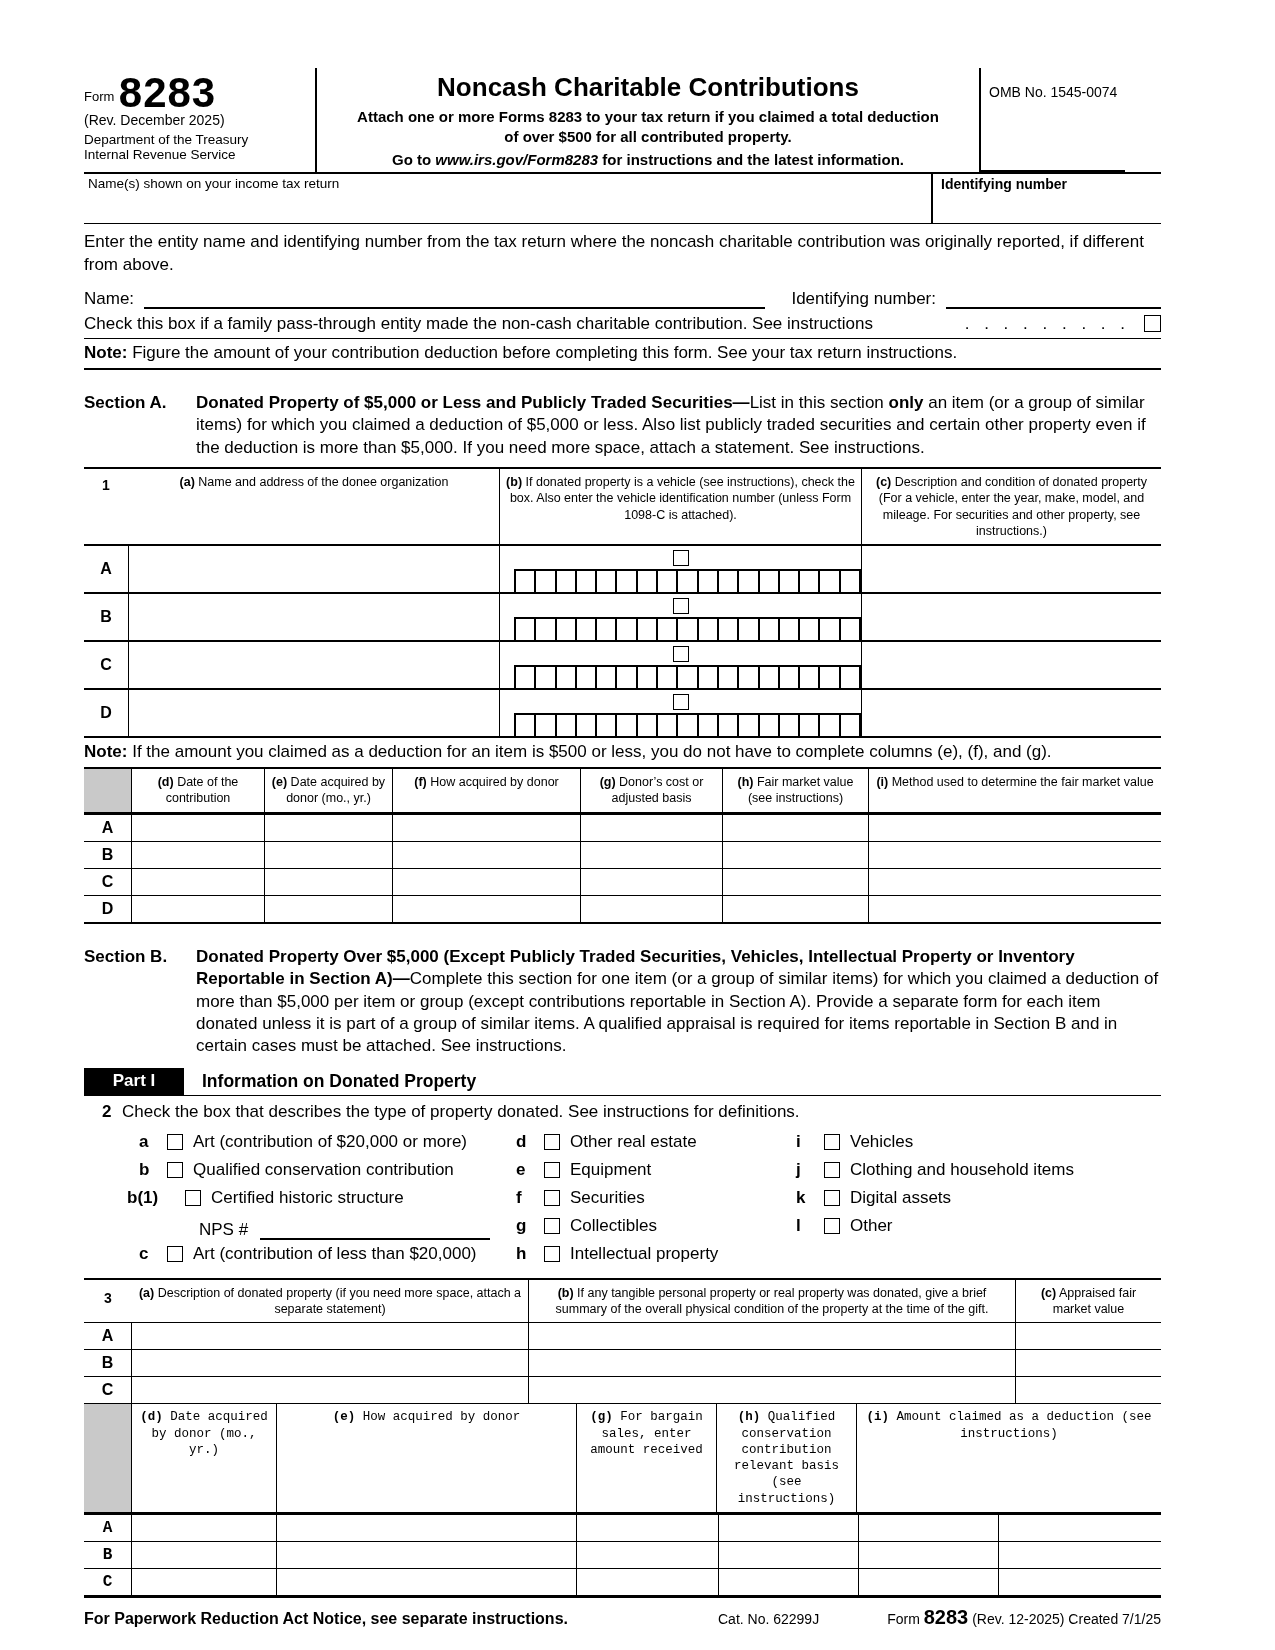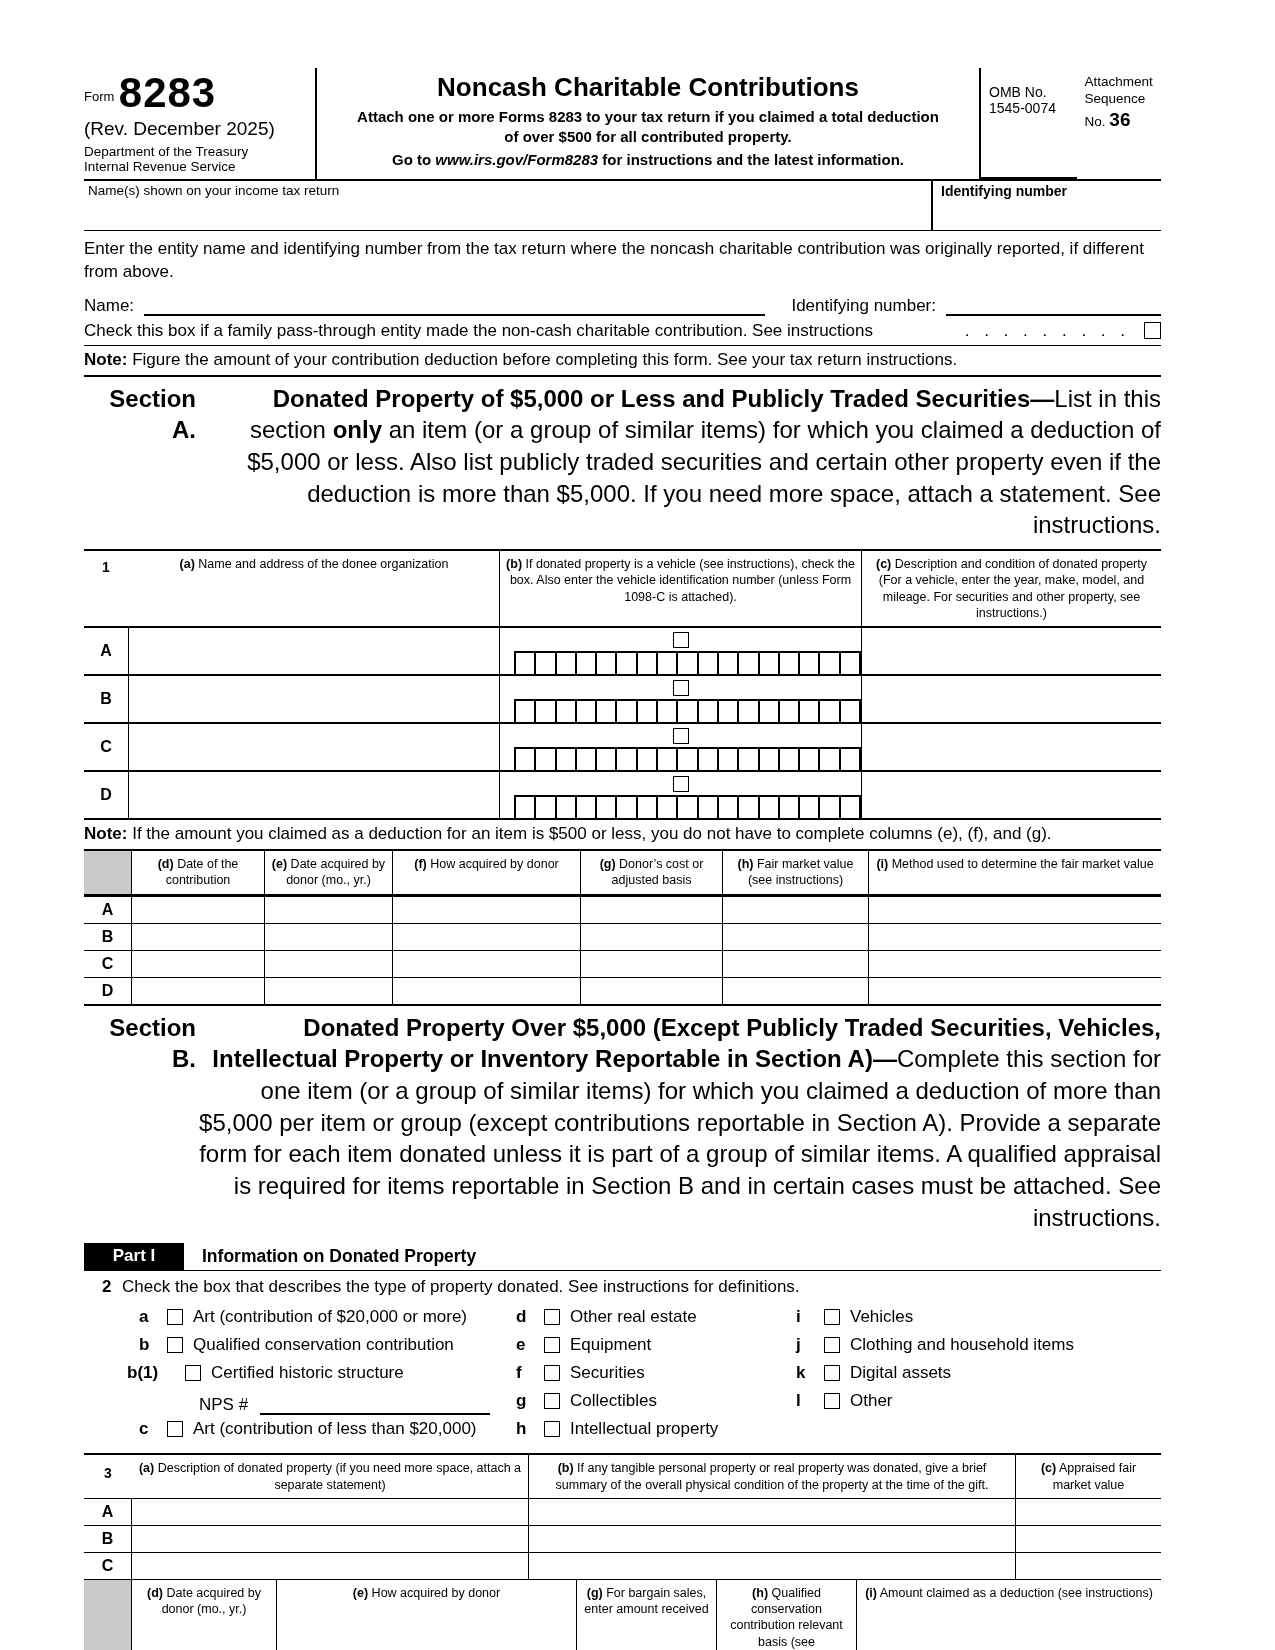--- a/index.html
+++ b/index.html
@@ -11,21 +11,21 @@
     font-family: "Liberation Sans", sans-serif;
     overflow: hidden;
   }
   .content { position:absolute; left:84px; top:68px; width:1077px; }
 
   
   .hdr { display:flex; border-bottom:2px solid #000; }
   .hdr-left { width:233px; border-right:2px solid #000; padding:6px 8px 4px 0; }
   .form-word { font-size:13px; vertical-align:6px; }
   .form-num  { font-size:42px; font-weight:bold; letter-spacing:1px; line-height:0.9; }
-  .hdr-left .rev { font-size:19px; margin-top:6px; }
+  .hdr-left .rev { font-size:14px; }
   .hdr-left .dept { font-size:13.5px; margin-top:4px; line-height:1.15; }
   .hdr-center { flex:1; text-align:center; padding:2px 12px 4px; }
   .hdr-title { font-size:26px; font-weight:bold; margin-top:2px; }
   .hdr-sub { font-size:15px; font-weight:bold; line-height:1.3; margin-top:4px; }
   .hdr-goto { font-size:15px; font-weight:bold; margin-top:5px; }
   .hdr-goto .url { font-style:italic; }
   .hdr-right { width:182px; border-left:2px solid #000; display:flex; flex-direction:row; }
   .omb { font-size:14px; padding:16px 8px 12px; border-bottom:2px solid #000; }
   .att { font-size:13.5px; padding:6px 8px; line-height:1.25; }
   .att .seq-no { font-size:19px; font-weight:bold; }
@@ -42,21 +42,21 @@
   .fill-name { flex:1.35; margin:0 8px 0 10px; }
   .idnum-label { margin-left:18px; }
   .fill-id { width:215px; margin-left:10px; }
   .check-line { display:flex; align-items:center; font-size:17px; padding:5px 0 4px; border-bottom:1.5px solid #000; }
   .dots { margin-left:auto; letter-spacing:5px; padding-right:14px; white-space:nowrap; }
   .cbx { display:inline-block; width:17px; height:17px; border:1.7px solid #000; background:#fff; flex:none; }
   .note-line { font-size:17px; padding:4px 0 5px; border-bottom:2.5px solid #000; }
   b.inl { font-weight:bold; }
 
   
-  .sec-head { display:flex; font-size:24px; line-height:1.32; padding:6px 0 8px;text-align:right; }
+  .sec-head { display:flex; font-size:17px; line-height:1.32; padding:22px 0 8px; }
   .sec-label { width:112px; font-weight:bold; flex:none; }
   .sec-body { flex:1; }
 
   
   .hc-tag { font-weight:bold; }
   .hcell { font-size:12.5px; line-height:1.3; text-align:center; padding:5px 6px; }
   .row-letter { font-weight:bold; font-size:16px; display:flex; align-items:center; justify-content:center; }
 
   
   .t1 { border-top:2.5px solid #000; }
@@ -125,21 +125,21 @@
   .t3-head .c-no { font-weight:bold; font-size:14px; padding:10px 0 0 20px; }
   .t3 .c-a { width:397px; flex:none; }
   .t3 .c-b { width:487px; flex:none; }
   .t3 .c-c { flex:1; }
   .t3-head .c-a, .t3-head .c-b { border-right:1.5px solid #000; }
   .t3-row { display:flex; height:27px; border-bottom:1.5px solid #000; }
   .t3-row .c-no { border-right:1.5px solid #000; }
   .t3-row .c-a, .t3-row .c-b { border-right:1.5px solid #000; }
 
   
-  .t4 { border-bottom:3px solid #000; }
+  .t4 { border-bottom:3px solid #000;font-family:Liberation Mono, monospace; }
   .t4-head { display:flex; border-bottom:2px solid #000; }
   .t4 .c-l { width:48px; flex:none; }
   .t4-head .c-l { background:#c9c9c9; border-right:1.5px solid #000; }
   .t4 .c-d { width:145px; flex:none; }
   .t4 .c-e { width:300px; flex:none; }
   .t4 .c-f { width:142px; flex:none; }
   .t4 .c-g { width:140px; flex:none; }
   .t4 .c-h { width:140px; flex:none; }
   .t4 .c-i { flex:1; }
   .t4-head > div { border-right:1.5px solid #000; }
@@ -174,24 +174,20 @@
     <div class="hdr-center">
       <div class="hdr-title">Noncash Charitable Contributions</div>
       <div class="hdr-sub">
         <div>Attach one or more Forms 8283 to your tax return if you claimed a total deduction</div>
         <div>of over $500 for all contributed property.</div>
       </div>
       <div class="hdr-goto"><span>Go to </span><span class="url">www.irs.gov/Form8283</span><span> for instructions and the latest information.</span></div>
     </div>
     <div class="hdr-right">
       <div class="omb">OMB No. 1545-0074</div>
-      <div class="att">
-        <div>Attachment</div>
-        <div><span>Sequence No. </span><span class="seq-no">36</span></div>
-      </div>
     </div>
   </div>
 
   <div class="id-row">
     <div class="id-names"><span>Name(s) shown on your income tax return</span></div>
     <div class="id-num"><span>Identifying number</span></div>
   </div>
 
   <div class="entity-par">Enter the entity name and identifying number from the tax return where the noncash charitable contribution was originally reported, if different from above.</div>
   <div class="name-line">

